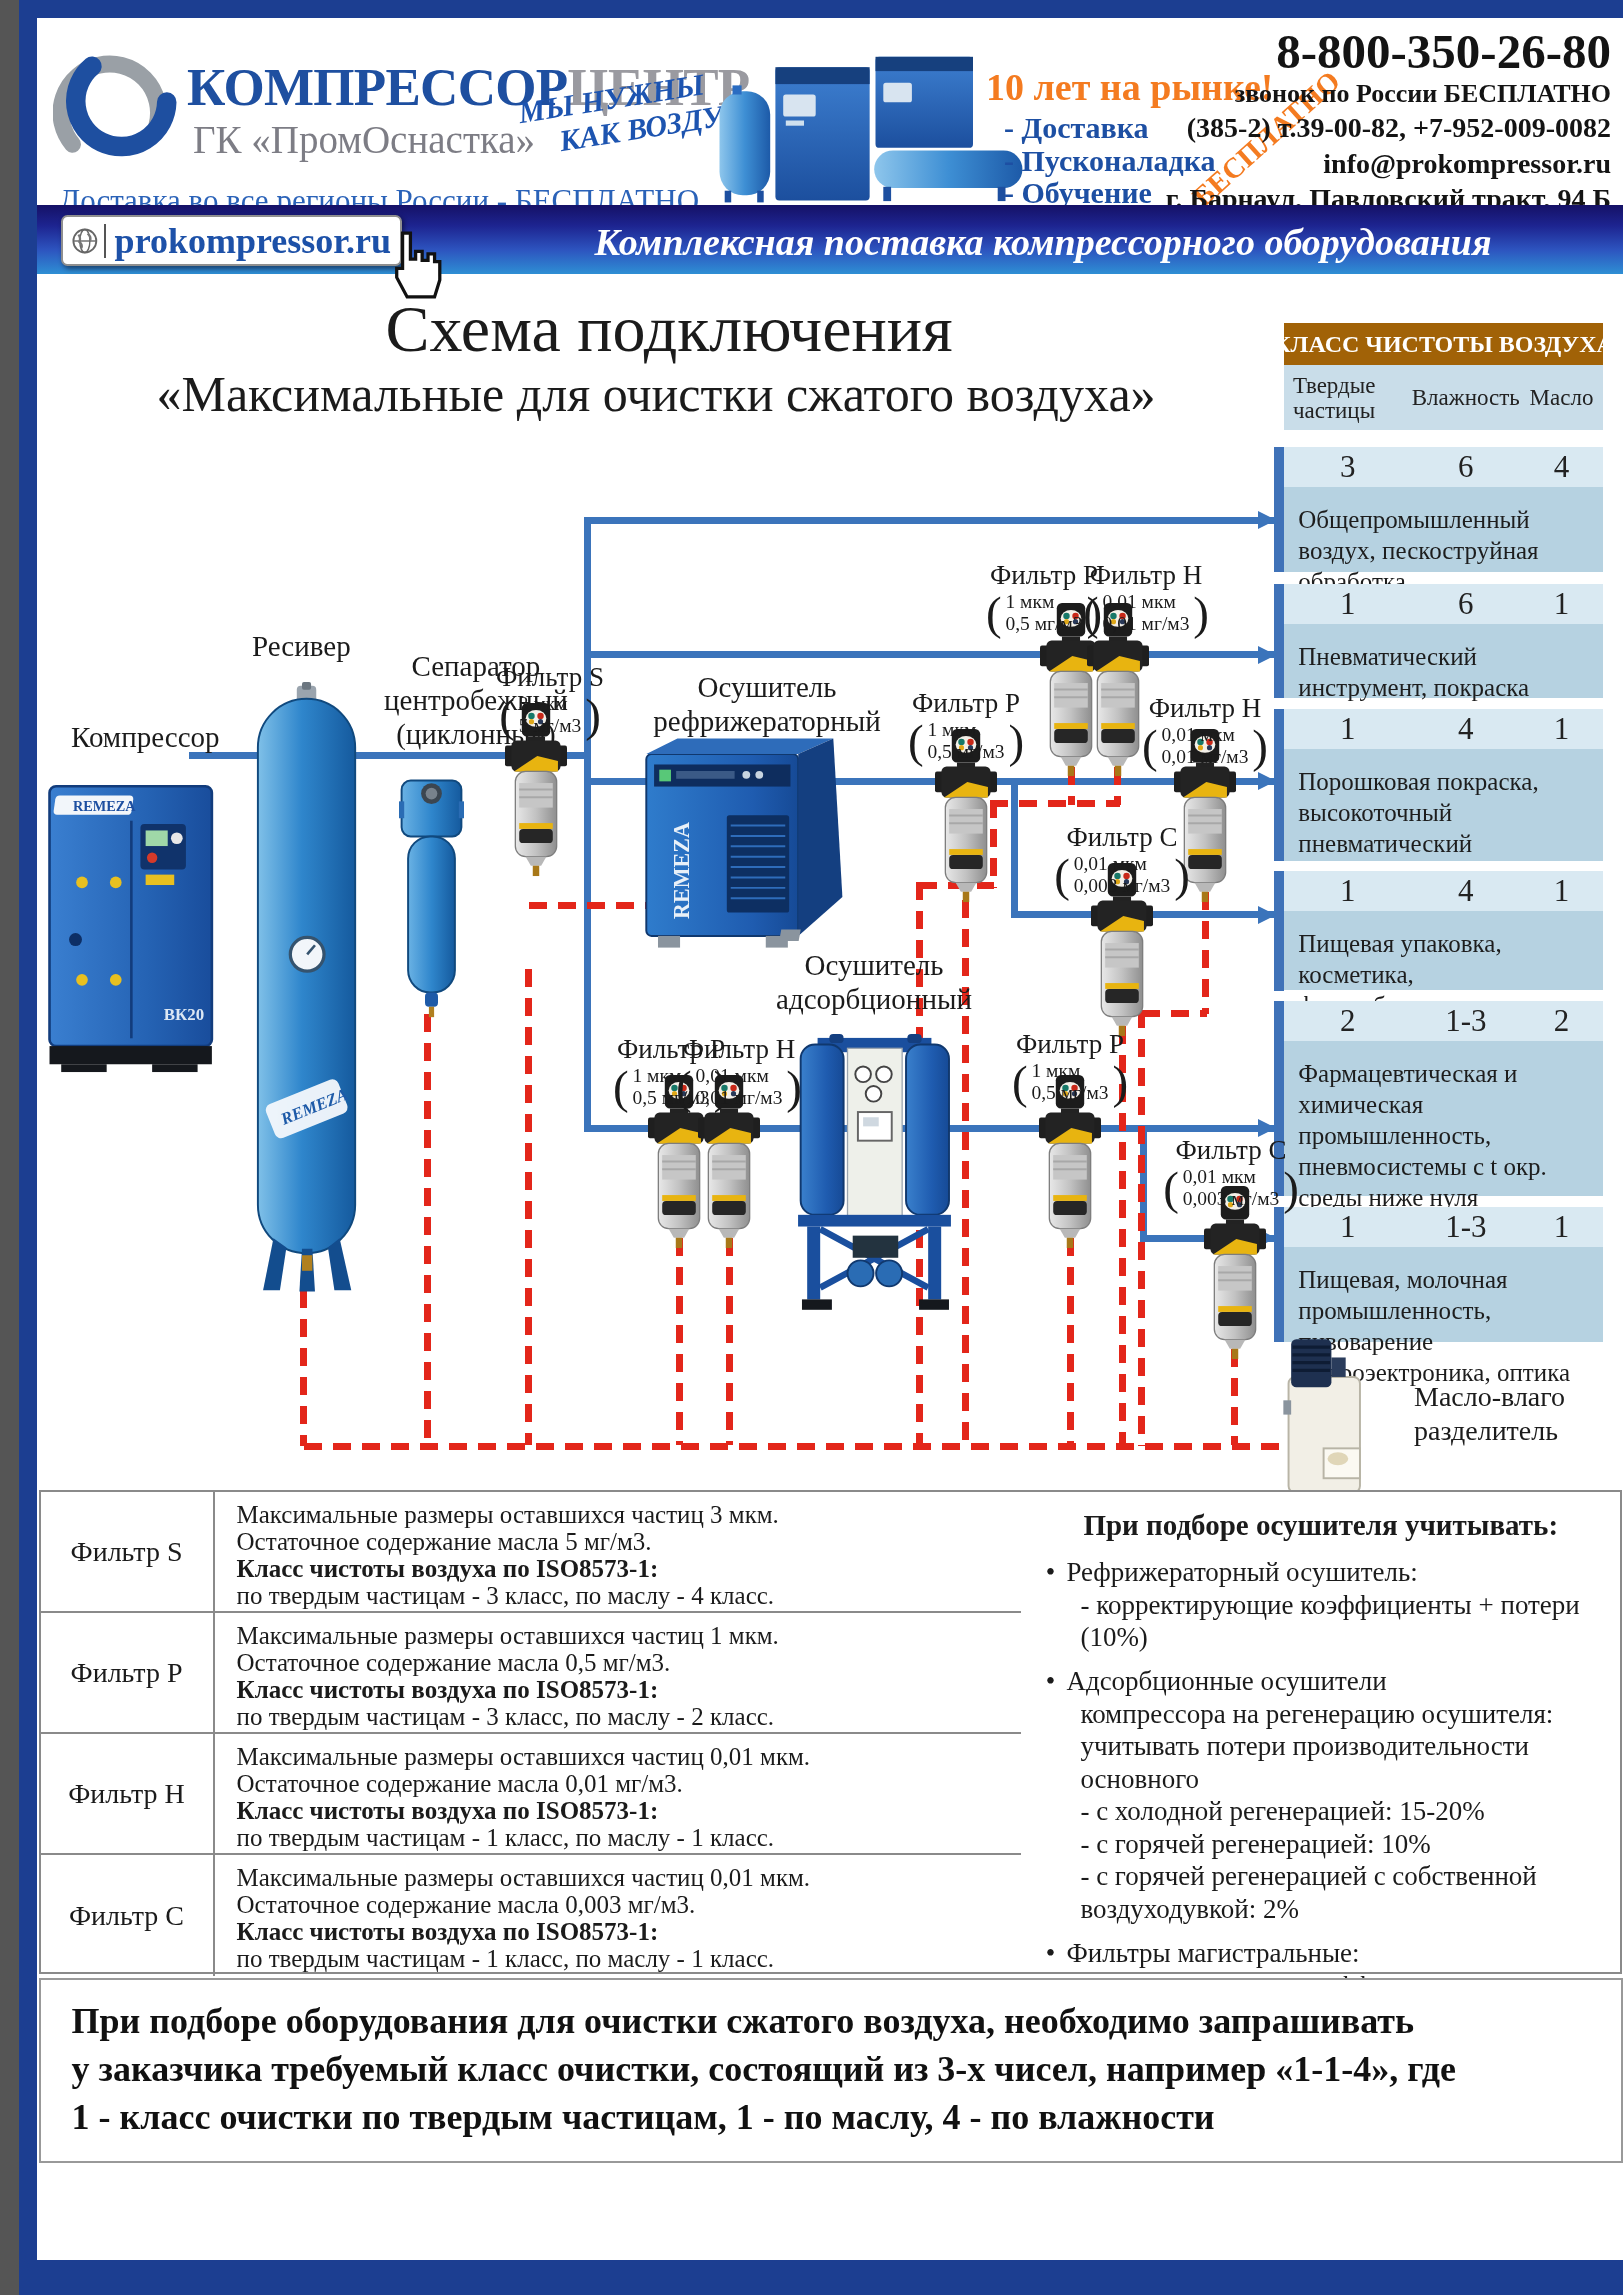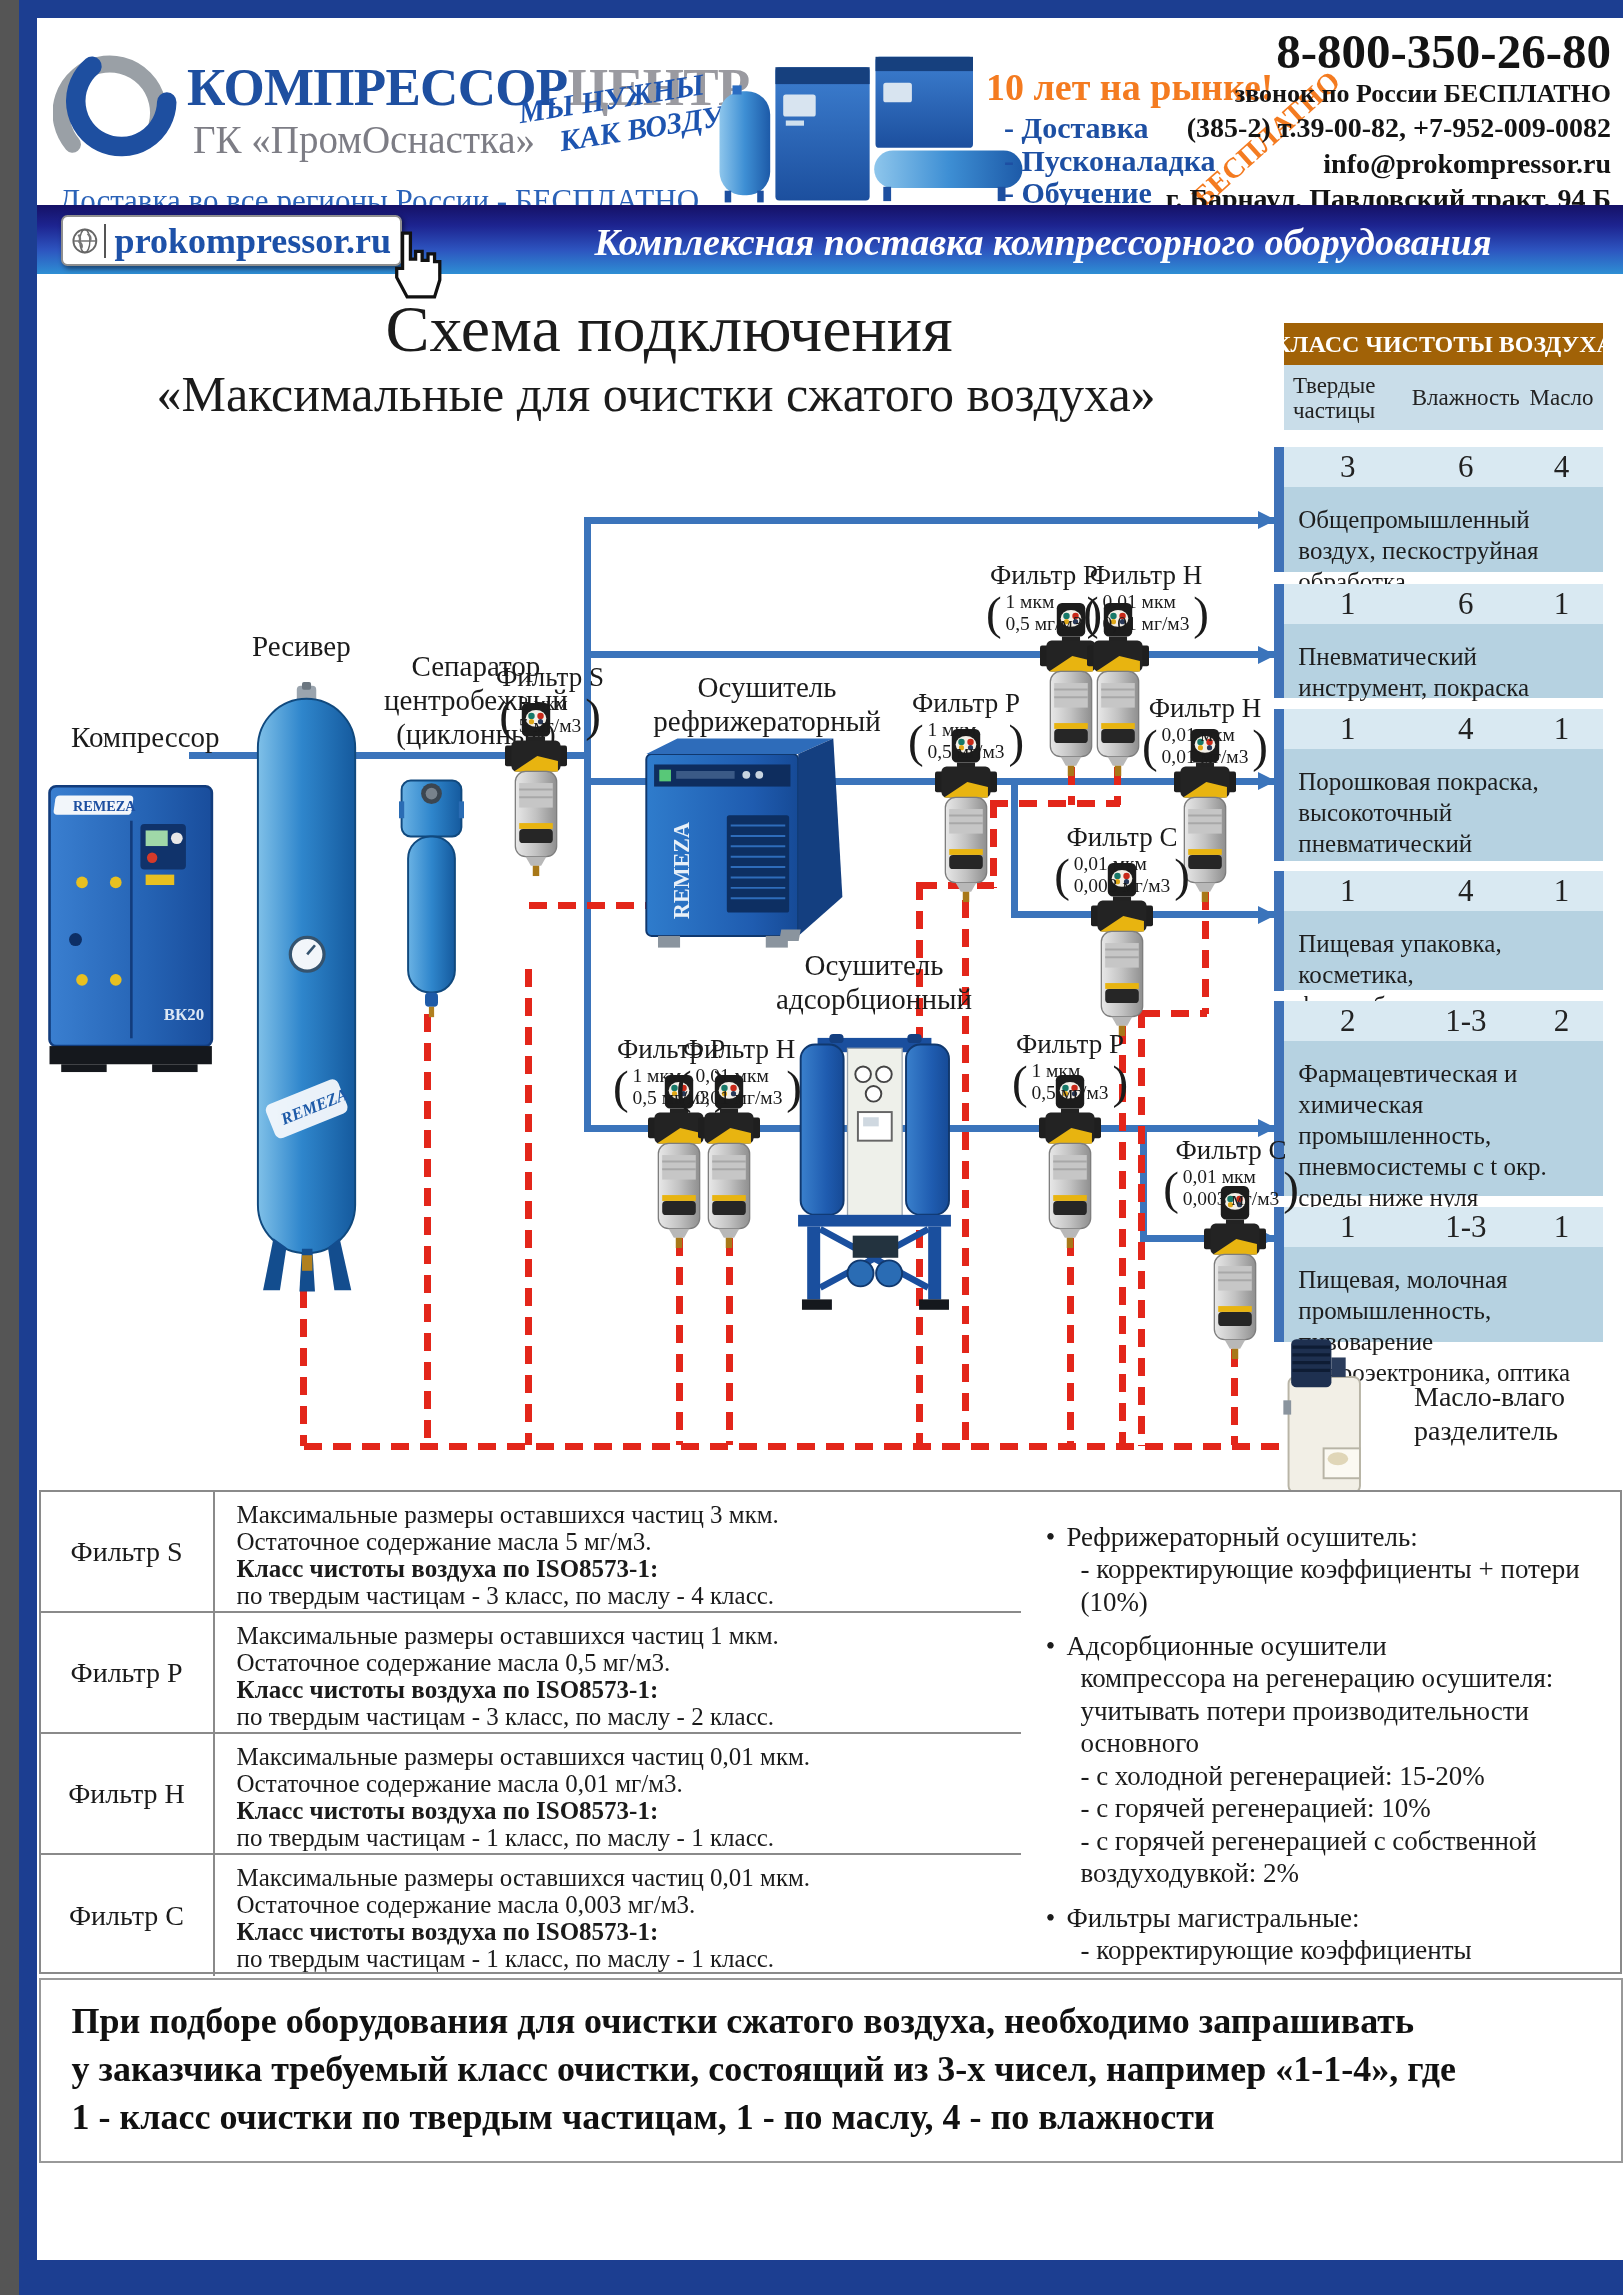--- a/index.html
+++ b/index.html
@@ -877,20 +877,21 @@
      <div class="ft-desc">
        <div>Максимальные размеры оставшихся частиц 0,01 мкм.</div>
        <div>Остаточное содержание масла 0,003 мг/м3.</div>
        <b>Класс чистоты воздуха по ISO8573-1:</b>
        <div>по твердым частицам - 1 класс, по маслу - 1 класс.</div>
      </div>
       </div>
     </div>
 
   <div class="notes">
+    <div class="n-title">При подборе осушителя учитывать:</div>
     <div id="notes-lines">
         <div class="n-bullet">Рефрижераторный осушитель:</div>
         <div class="n-sub">- корректирующие коэффициенты + потери (10%)</div>
         <div class="n-bullet">Адсорбционные осушители</div>
         <div class="n-sub">компрессора на регенерацию осушителя:</div>
         <div class="n-sub">учитывать потери производительности основного</div>
         <div class="n-sub">- с холодной регенерацией: 15-20%</div>
         <div class="n-sub">- с горячей регенерацией: 10%</div>
         <div class="n-sub">- с горячей регенерацией с собственной воздуходувкой: 2%</div>
         <div class="n-bullet">Фильтры магистральные:</div>

